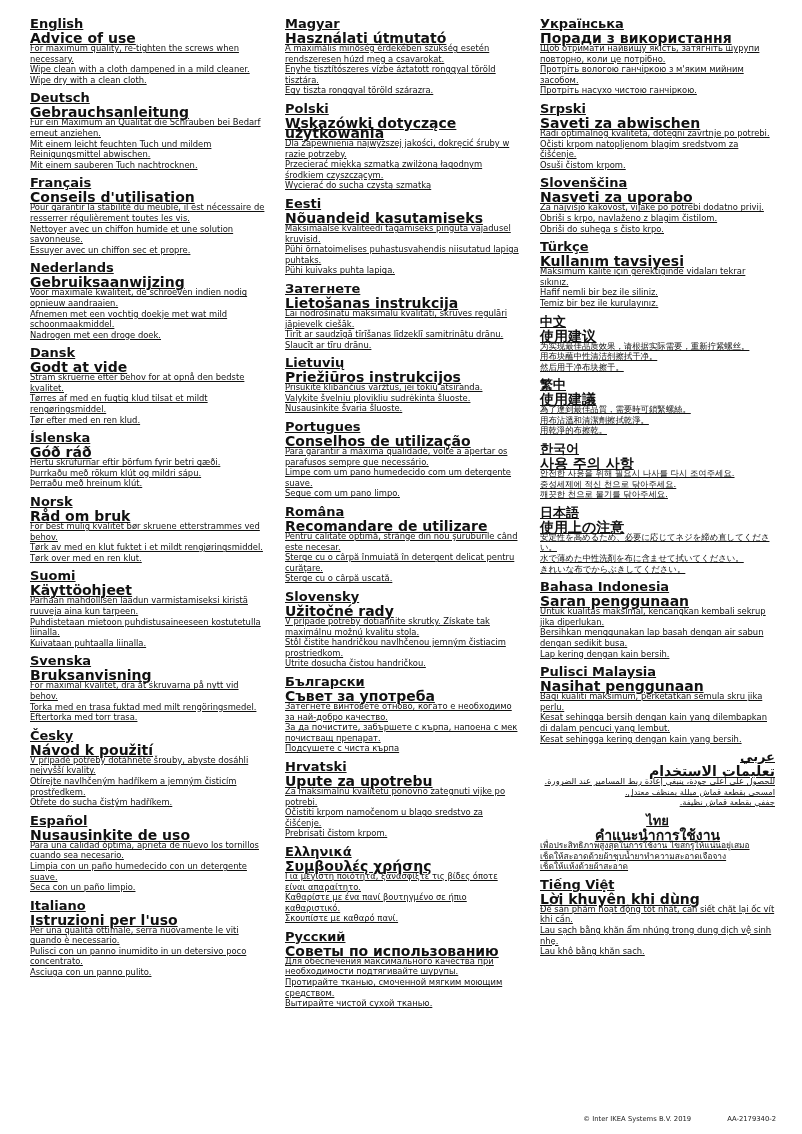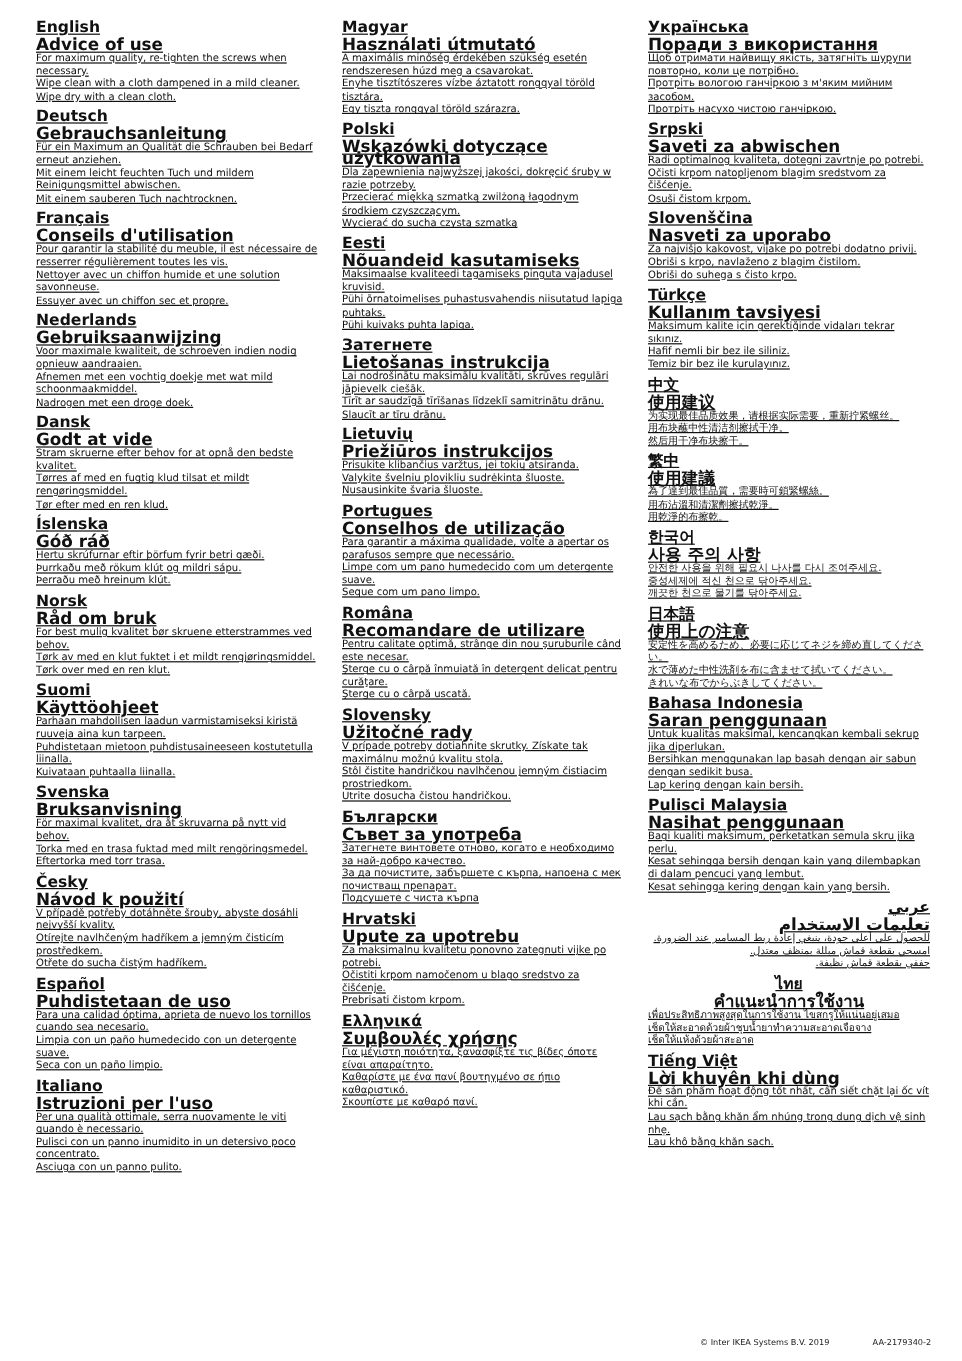--- a/index.html
+++ b/index.html
@@ -86,21 +86,21 @@
         </section>
         <section class="lang-section">
           <h2 class="lang-name">Česky</h2>
           <h3 class="section-subtitle">Návod k použití</h3>
           <p class="instruction">V případě potřeby dotáhněte šrouby, abyste dosáhli nejvyšší kvality.</p>
           <p class="instruction">Otírejte navlhčeným hadříkem a jemným čisticím prostředkem.</p>
           <p class="instruction">Otřete do sucha čistým hadříkem.</p>
         </section>
         <section class="lang-section">
           <h2 class="lang-name">Español</h2>
-          <h3 class="section-subtitle">Puhdistetaan de uso</h3>
+          <h3 class="section-subtitle">Nusausinkite de uso</h3>
           <p class="instruction">Para una calidad óptima, aprieta de nuevo los tornillos cuando sea necesario.</p>
           <p class="instruction">Limpia con un paño humedecido con un detergente suave.</p>
           <p class="instruction">Seca con un paño limpio.</p>
         </section>
         <section class="lang-section">
           <h2 class="lang-name">Italiano</h2>
           <h3 class="section-subtitle">Istruzioni per l'uso</h3>
           <p class="instruction">Per una qualità ottimale, serra nuovamente le viti quando è necessario.</p>
           <p class="instruction">Pulisci con un panno inumidito in un detersivo poco concentrato.</p>
           <p class="instruction">Asciuga con un panno pulito.</p>
@@ -176,20 +176,27 @@
           <p class="instruction">Za maksimalnu kvalitetu ponovno zategnuti vijke po potrebi.</p>
           <p class="instruction">Očistiti krpom namočenom u blago sredstvo za čišćenje.</p>
           <p class="instruction">Prebrisati čistom krpom.</p>
         </section>
         <section class="lang-section">
           <h2 class="lang-name">Ελληνικά</h2>
           <h3 class="section-subtitle">Συμβουλές χρήσης</h3>
           <p class="instruction">Για μέγιστη ποιότητα, ξανασφίξτε τις βίδες όποτε είναι απαραίτητο.</p>
           <p class="instruction">Καθαρίστε με ένα πανί βουτηγμένο σε ήπιο καθαριστικό.</p>
           <p class="instruction">Σκουπίστε με καθαρό πανί.</p>
+        </section>
+        <section class="lang-section">
+          <h2 class="lang-name">Русский</h2>
+          <h3 class="section-subtitle">Советы по использованию</h3>
+          <p class="instruction">Для обеспечения максимального качества при необходимости подтягивайте шурупы.</p>
+          <p class="instruction">Протирайте тканью, смоченной мягким моющим средством.</p>
+          <p class="instruction">Вытирайте чистой сухой тканью.</p>
         </section>
       </div>
     <div class="col">
         <section class="lang-section">
           <h2 class="lang-name">Українська</h2>
           <h3 class="section-subtitle">Поради з використання</h3>
           <p class="instruction">Щоб отримати найвищу якість, затягніть шурупи повторно, коли це потрібно.</p>
           <p class="instruction">Протріть вологою ганчіркою з м'яким мийним засобом.</p>
           <p class="instruction">Протріть насухо чистою ганчіркою.</p>
         </section>

